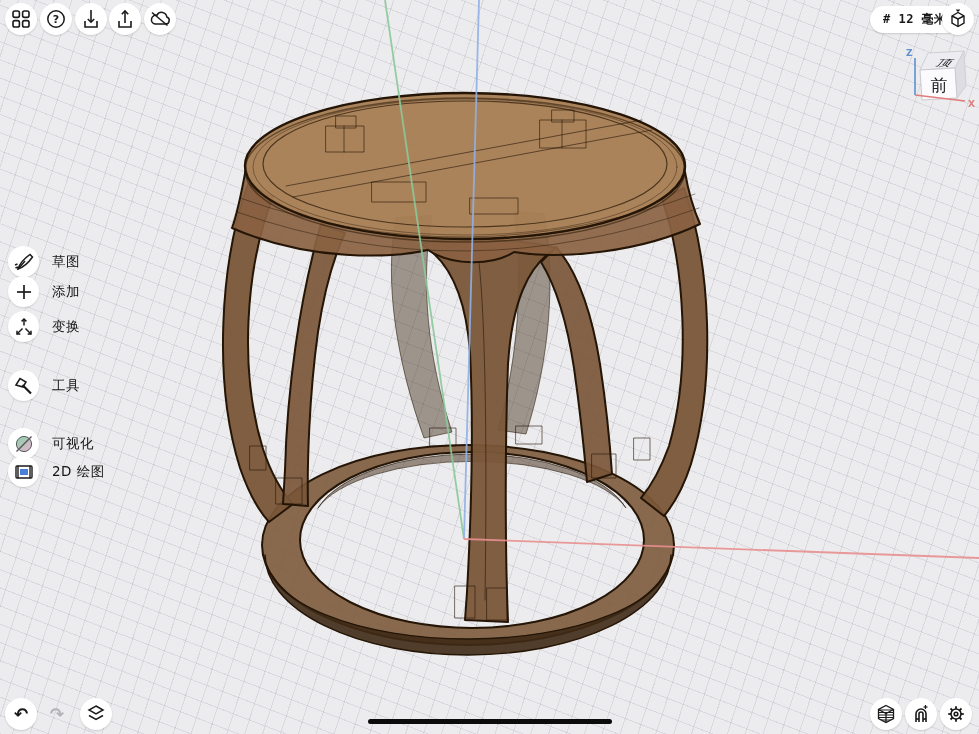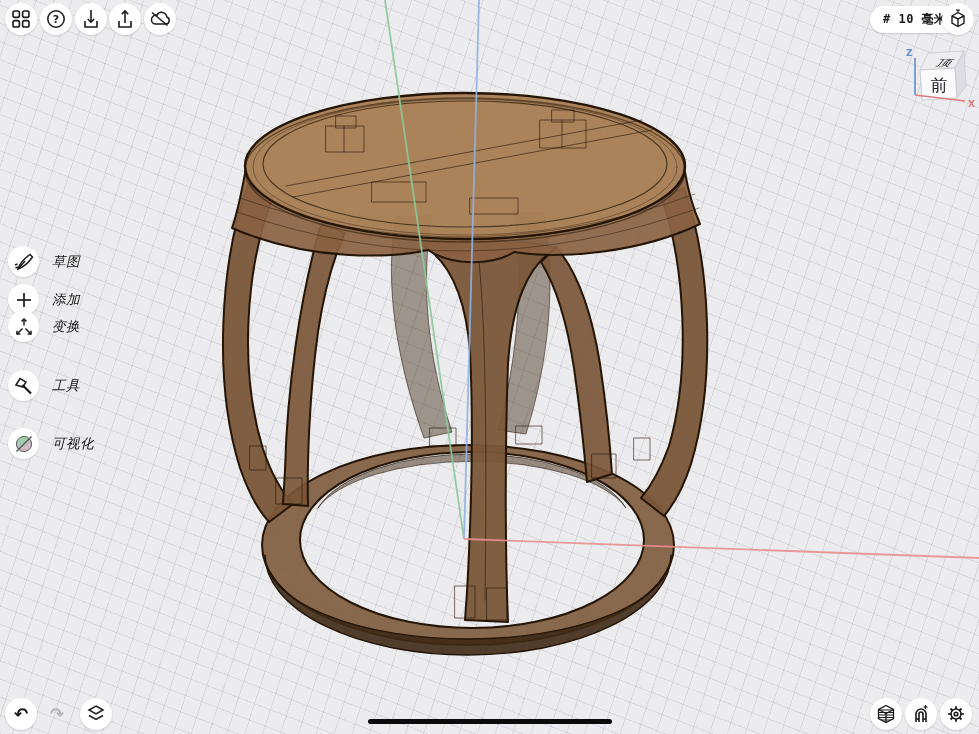--- a/index.html
+++ b/index.html
@@ -18,21 +18,21 @@
   .circle-btn.ghost{background:transparent;box-shadow:none;color:#b3b3b8;}
   .circle-btn svg{display:block;}
   #units-pill{position:absolute;top:6px;left:870px;height:27px;padding:0 13px;
     border-radius:14px;background:#fff;box-shadow:0 1px 2px rgba(0,0,0,.14);
     display:flex;align-items:center;font-family:"DejaVu Sans Mono","Liberation Mono",monospace;
     font-size:12px;font-weight:600;color:#1a1a1a;letter-spacing:.5px;white-space:nowrap;}
   #view-cube{position:absolute;left:895px;top:42px;width:82px;height:72px;}
   .side-item{position:absolute;left:8px;display:flex;align-items:center;gap:13px;height:31px;}
   .side-item .bubble{width:31px;height:31px;border-radius:50%;background:#fff;
     box-shadow:0 1px 2px rgba(0,0,0,.12);display:flex;align-items:center;justify-content:center;color:#1a1a1a;}
-  .side-item .lbl{font-size:13.5px;color:#141414;letter-spacing:.5px;font-style:italic;}
+  .side-item .lbl{font-size:13.5px;color:#141414;letter-spacing:.5px;}
   #home-indicator{position:absolute;left:368px;top:719px;width:244px;height:5px;border-radius:3px;background:#0b0b0c;}
   .undo-glyph{font-size:17px;line-height:1;font-weight:700;}
 </style>
 </head>
 <body>
 
 <div id="screen">
 
   <div id="grid"></div>
 
@@ -128,21 +128,21 @@
     </svg>
   </div>
   <div class="circle-btn" style="left:144px;top:3px">
     <svg width="24" height="24" viewBox="-12 -12 24 24" fill="none" stroke="currentColor" stroke-width="1.5">
       <path d="M -5,5 H 5.5 A 3.6,3.6 0 0 0 6.8,-2 A 5.2,5.2 0 0 0 -3,-3.8 A 4.2,4.2 0 0 0 -5,5 Z"></path>
       <line x1="-8" y1="-6.5" x2="7.5" y2="6.5"></line>
     </svg>
   </div>
 
   <div id="units-pill">
-    <span># 10 毫米</span>
+    <span># 12 毫米</span>
   </div>
   <div class="circle-btn" style="left:942px;top:3px">
     <svg width="24" height="24" viewBox="-12 -12 24 24" fill="none" stroke="currentColor" stroke-width="1.4">
       <path d="M -6,-3 L 0,-6.5 L 6,-3 L 6,4 L 0,7.5 L -6,4 Z"></path>
       <path d="M -6,-3 L 0,0 L 6,-3"></path>
         <path d="M 0,0 V 7.5"></path>
       <path d="M -1.5,-9.5 L 0,-8 L 1.5,-9.5"></path>
     </svg>
   </div>
 
@@ -162,21 +162,21 @@
     <span class="bubble">
         <svg width="22" height="22" viewBox="-11 -11 22 22" fill="none" stroke="currentColor" stroke-width="1.5">
       <path d="M -6,7 C -4,1 1,-4 6,-7.5 L 8.5,-5 C 5,0 0,5 -6,7 Z"></path>
           <path d="M -6,7 L 1,-1"></path>
       <path d="M -9,3 L -6.5,2"></path>
           <path d="M -8.5,6 L -6,5"></path>
     </svg>
       </span>
     <span class="lbl">草图</span>
   </div>
-  <div class="side-item" style="top:284px">
+  <div class="side-item" style="top:276px">
     <span class="bubble">
         <svg width="22" height="22" viewBox="-11 -11 22 22" stroke="currentColor" stroke-width="1.7">
       <line x1="0" y1="-7" x2="0" y2="7"></line>
           <line x1="-7" y1="0" x2="7" y2="0"></line>
     </svg>
       </span>
     <span class="lbl">添加</span>
   </div>
   <div class="side-item" style="top:311px">
     <span class="bubble">
@@ -207,20 +207,31 @@
             <linearGradient id="vizg" x1="0" y1="0" x2="1" y2="1">
         <stop offset="0" stop-color="#82d6a4"></stop>
               <stop offset="1" stop-color="#f0b0d2"></stop>
       </linearGradient>
           </defs>
       <circle r="7.6" fill="url(#vizg)" stroke="#58585e" stroke-width="1"></circle>
       <line x1="-7.5" y1="7.5" x2="7.5" y2="-7.5" stroke="#58585e" stroke-width="1.4"></line>
     </svg>
       </span>
     <span class="lbl">可视化</span>
+  </div>
+  <div class="side-item" style="top:456px">
+    <span class="bubble">
+        <svg width="22" height="22" viewBox="-11 -11 22 22" fill="none" stroke="currentColor" stroke-width="1.4">
+      <rect x="-8" y="-6" width="16" height="12" rx="1"></rect>
+      <rect x="-4" y="-3" width="8" height="6" fill="#4a7fd6" stroke="none"></rect>
+      <line x1="-6" y1="-6" x2="-6" y2="6"></line>
+          <line x1="6" y1="-6" x2="6" y2="6"></line>
+    </svg>
+      </span>
+    <span class="lbl">2D 绘图</span>
   </div>
 
   <div class="circle-btn" style="left:5px;top:698px">
     <span class="undo-glyph">↶</span>
   </div>
   <div class="circle-btn ghost" style="left:41px;top:698px">
     <span class="undo-glyph">↷</span>
   </div>
   <div class="circle-btn" style="left:80px;top:698px">
     <svg width="24" height="24" viewBox="-12 -12 24 24" fill="none" stroke="currentColor" stroke-width="1.5">

